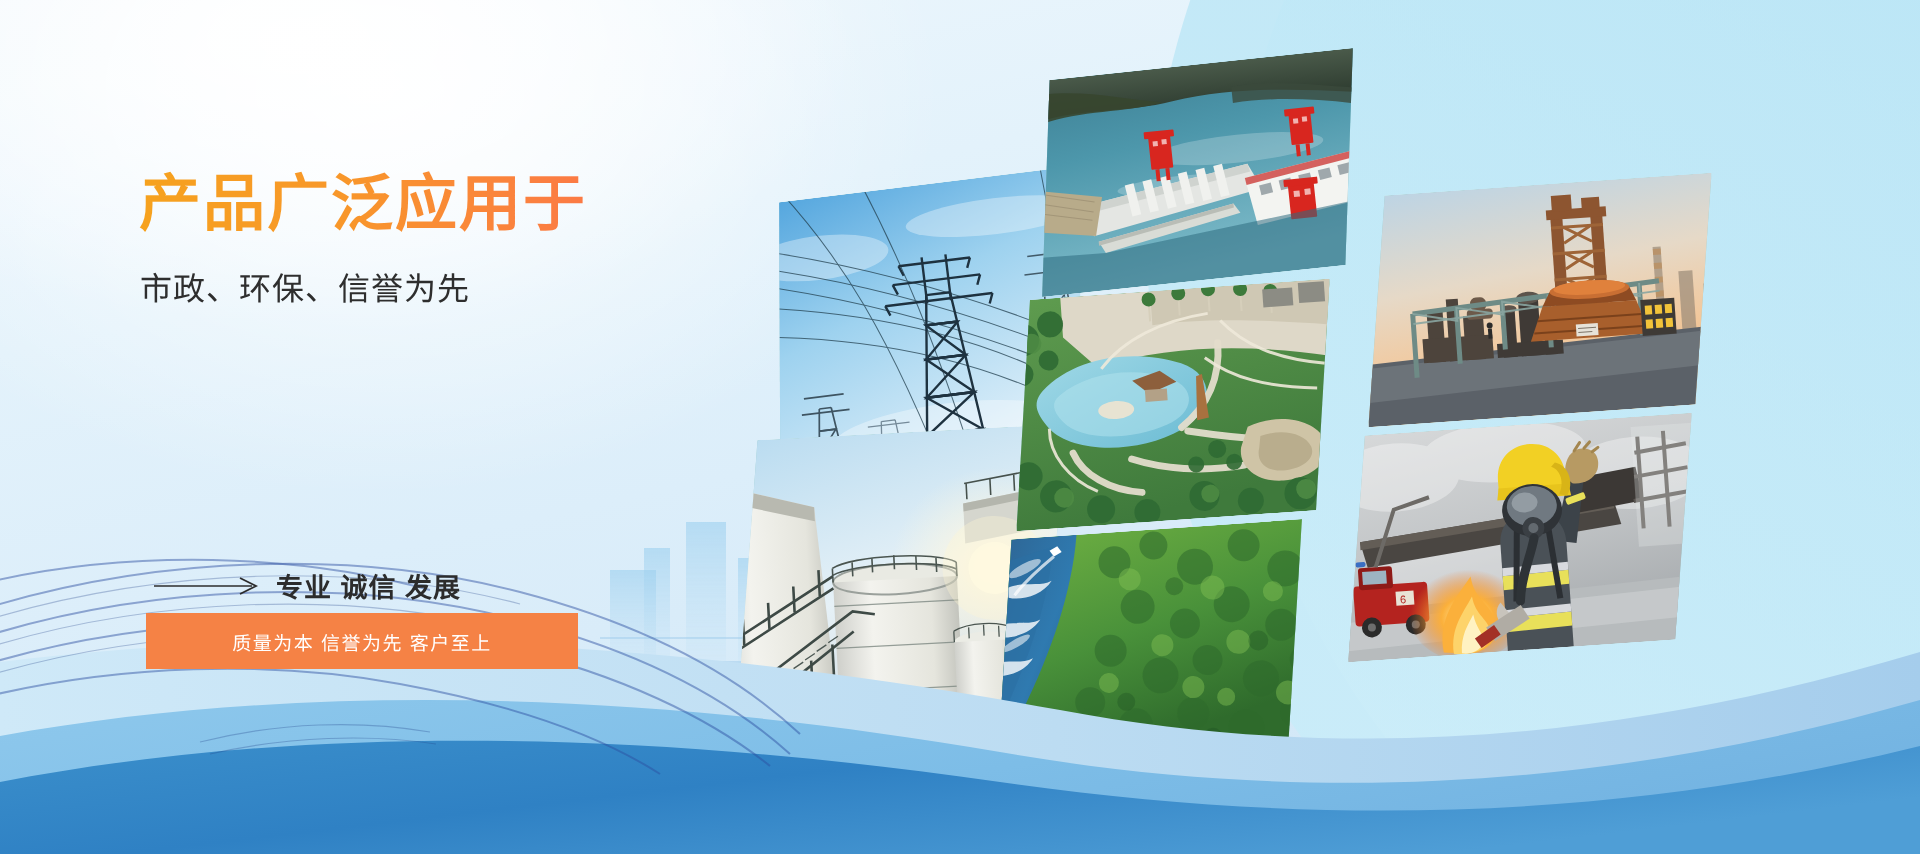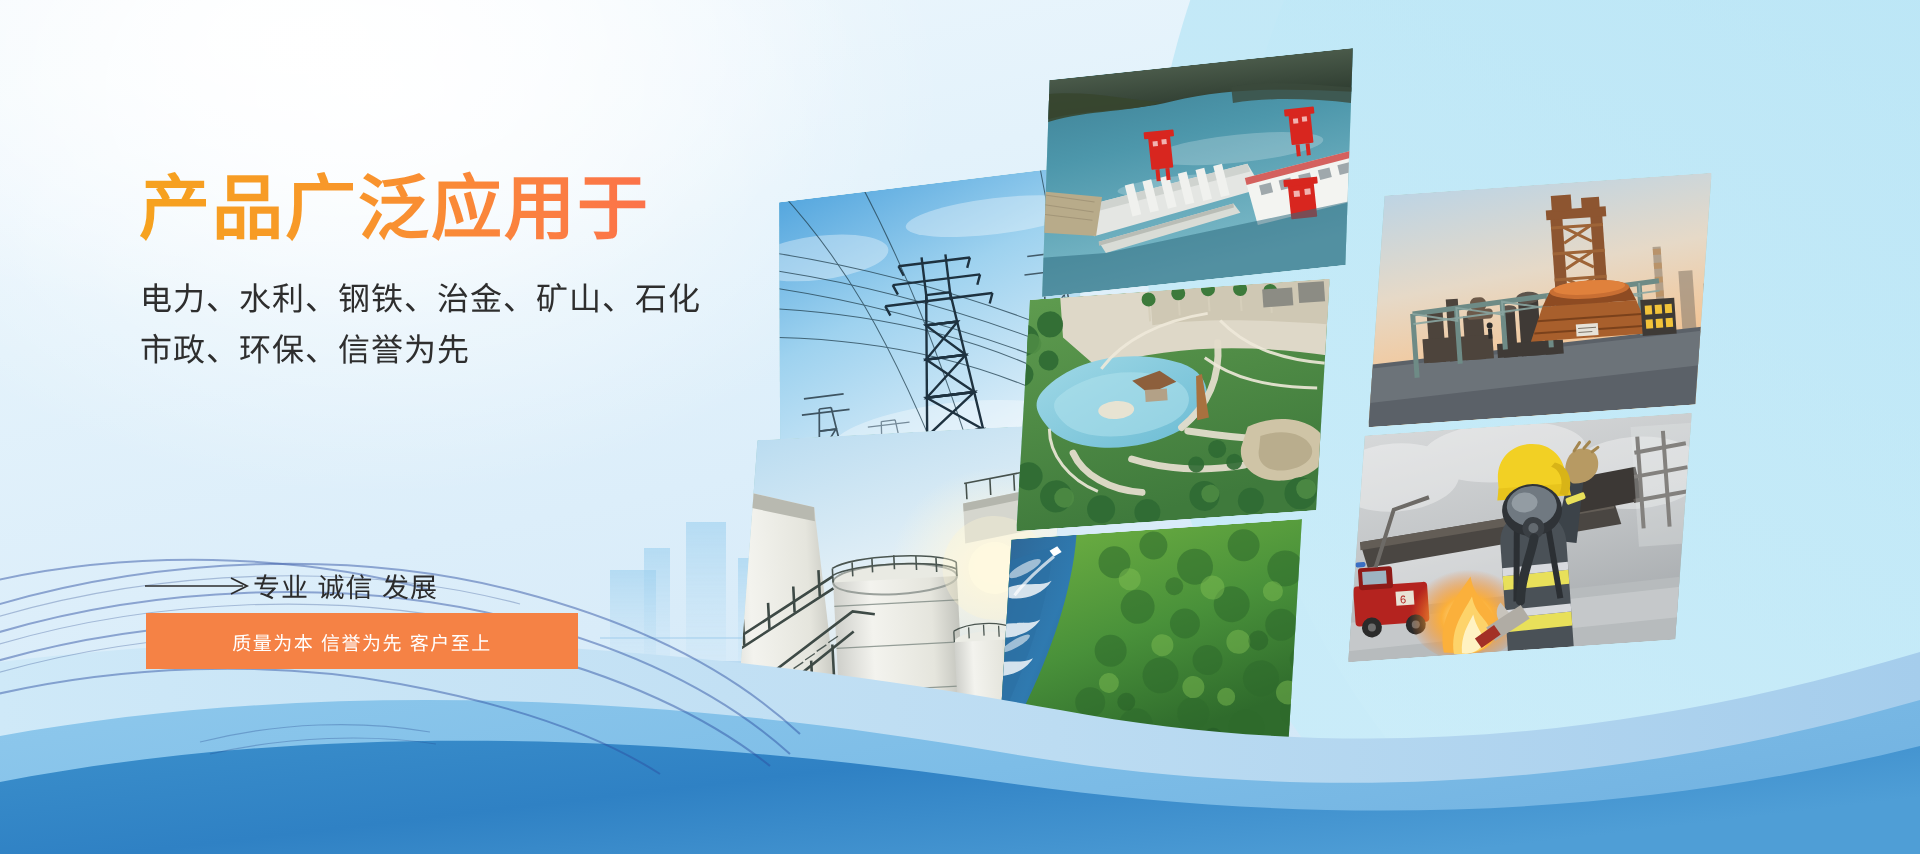--- a/index.html
+++ b/index.html
@@ -54,21 +54,21 @@
   .waves{position:absolute;left:0;bottom:0;width:1920px;height:330px;}
 
   
   .linework{position:absolute;left:0;bottom:40px;width:1000px;height:300px;opacity:.85;}
 
   
   .copy{position:absolute;left:139px;top:170px;width:720px;}
 
   .headline{
     margin:0;
-    font-size:71px;
+    font-size:62px;
     font-weight:700;
     letter-spacing:2px;
     line-height:1.1;
     white-space:nowrap;
     background:linear-gradient(90deg,#f6a21e 0%, #f8972a 28%, #fb8040 55%, #fc6c4f 78%, #fd6952 100%);
     -webkit-background-clip:text;
     background-clip:text;
     color:transparent;
     -webkit-text-fill-color:transparent;
   }
@@ -78,22 +78,22 @@
     font-size:32px;
     font-weight:400;
     line-height:1.58;
     color:#2e2e2e;
     letter-spacing:1px;
     white-space:nowrap;
   }
   .sub .l{display:block;}
 
   .tagrow{
-    position:absolute;left:145px;top:566px;
-    display:flex;align-items:center;
+    position:absolute;left:154px;top:566px;
+    display:flex;align-items:center;gap:14px;font-weight:bold;
   }
   .arrow{display:block;}
   .tagrow .tagtext{
     font-size:27px;color:#2c2c2c;letter-spacing:1px;white-space:nowrap;
   }
 
   .ribbon-btn{
     position:absolute;left:146px;top:613px;
     width:432px;height:56px;
     background:#f58245;
@@ -827,21 +827,20 @@
       <path d="M-20 136 C150 82 350 76 510 116"></path>
       <path d="M-20 164 C150 112 340 108 500 144"></path>
       <path d="M200 228 C280 208 360 206 430 218"></path>
       <path d="M210 240 C290 222 370 220 436 230"></path>
     </g>
   </svg>
 
   <div class="copy">
     <h1 class="headline">产品广泛应用于</h1>
     <div class="sub">
-      <span class="l">电力、水利、钢铁、治金、矿山、石化</span>
       <span class="l">市政、环保、信誉为先</span>
     </div>
   </div>
 
   <div class="tagrow">
     <svg class="arrow" width="108" height="20" viewBox="0 0 108 20">
       <path d="M0 10 H98" stroke="#2c2c2c" stroke-width="1.6" fill="none"></path>
       <path d="M86 2 L102 10 L86 18" stroke="#2c2c2c" stroke-width="1.8" fill="none"></path>
     </svg>
     <span class="tagtext">专业  诚信  发展</span>

